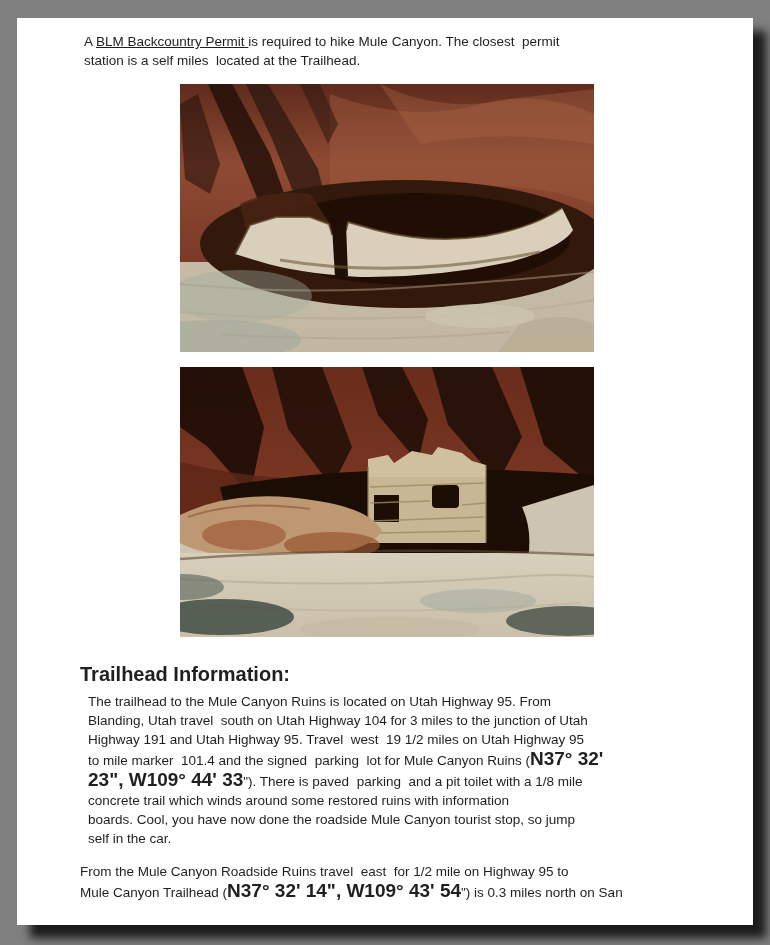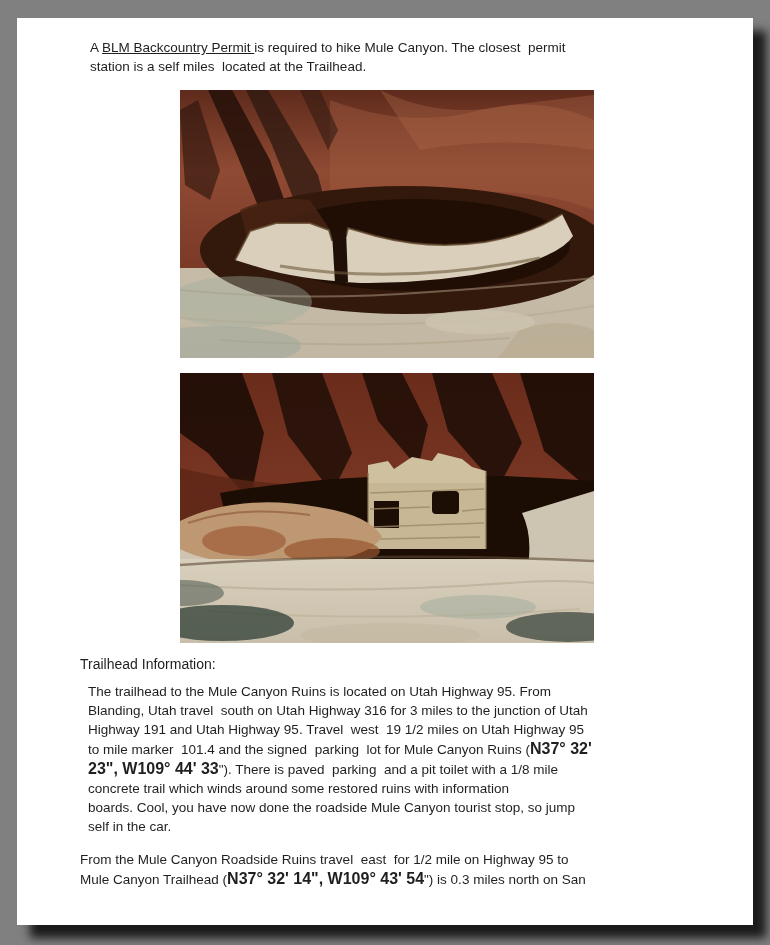--- a/index.html
+++ b/index.html
@@ -22,44 +22,44 @@
     color:#1f1f1f;
     font-size:13.5px;
     line-height:19px;
   }
   .line { display:block; white-space:pre-wrap; }
   .permit-link {
     color:inherit;
     text-decoration:underline;
     cursor:pointer;
   }
-  .coord { font-weight:bold; font-size:16px; }
+  .coord { font-weight:bold; font-size:19px; }
   .photo {
     display:block;
     margin:0 auto;
   }
   .photo1-wrap { margin-top:14px; }
   .photo2-wrap { margin-top:15px; }
   .th-heading {
-    margin-top:12px;
-    font-weight:normal;
-    font-size:14px;
+    margin-top:28px;
+    font-weight:bold;
+    font-size:20px;
     white-space:pre-wrap;
   }
   .para2 { margin-top:0; }
   .para3 { }
   figure { margin:0; padding:0; }
 </style>
 </head>
 <body>
 
 <div class="sheet">
   <div class="content">
 
-    <p class="para-intro" style="margin:10px;">
+    <p class="para-intro" style="margin:4px;">
       <span class="line"><span>A </span><a class="permit-link">BLM Backcountry Permit </a><span>is required to hike Mule Canyon. The closest  permit</span></span>
       <span class="line">station is a self miles  located at the Trailhead.</span>
     </p>
 
     <figure class="photo1-wrap">
       <svg class="photo" width="414" height="268" viewBox="0 0 414 268" aria-label="cliff ruin photo">
         <defs>
           <linearGradient id="p1rock" x1="0" y1="0" x2="0" y2="1">
             <stop offset="0" stop-color="#5f2b1c"></stop>
             <stop offset="0.45" stop-color="#8f4a33"></stop>
@@ -150,21 +150,21 @@
         <ellipse cx="388" cy="254" rx="62" ry="15" fill="#333f37" opacity="0.7"></ellipse>
         <ellipse cx="298" cy="234" rx="58" ry="12" fill="#9fab9e" opacity="0.5"></ellipse>
         <ellipse cx="210" cy="262" rx="90" ry="12" fill="#c3b89f" opacity="0.6"></ellipse>
       </svg>
     </figure>
 
     <h3 class="th-heading" style="margin-bottom:0;">Trailhead Information:</h3>
 
     <p class="para2" style="margin:8px;">
       <span class="line">The trailhead to the Mule Canyon Ruins is located on Utah Highway 95. From</span>
-      <span class="line">Blanding, Utah travel  south on Utah Highway 316 for 3 miles to the junction of Utah</span>
+      <span class="line">Blanding, Utah travel  south on Utah Highway 104 for 3 miles to the junction of Utah</span>
       <span class="line">Highway 191 and Utah Highway 95. Travel  west  19 1/2 miles on Utah Highway 95</span>
       <span class="line"><span>to mile marker  101.4 and the signed  parking  lot for Mule Canyon Ruins (</span><span class="coord">N37° 32'</span></span>
       <span class="line"><span class="coord">23", W109° 44' 33</span><span>"). There is paved  parking  and a pit toilet with a 1/8 mile</span></span>
       <span class="line">concrete trail which winds around some restored ruins with information</span>
       <span class="line">boards. Cool, you have now done the roadside Mule Canyon tourist stop, so jump</span>
       <span class="line">self in the car.</span>
     </p>
 
     <p class="para3" style="margin-bottom:0;">
       <span class="line">From the Mule Canyon Roadside Ruins travel  east  for 1/2 mile on Highway 95 to</span>

